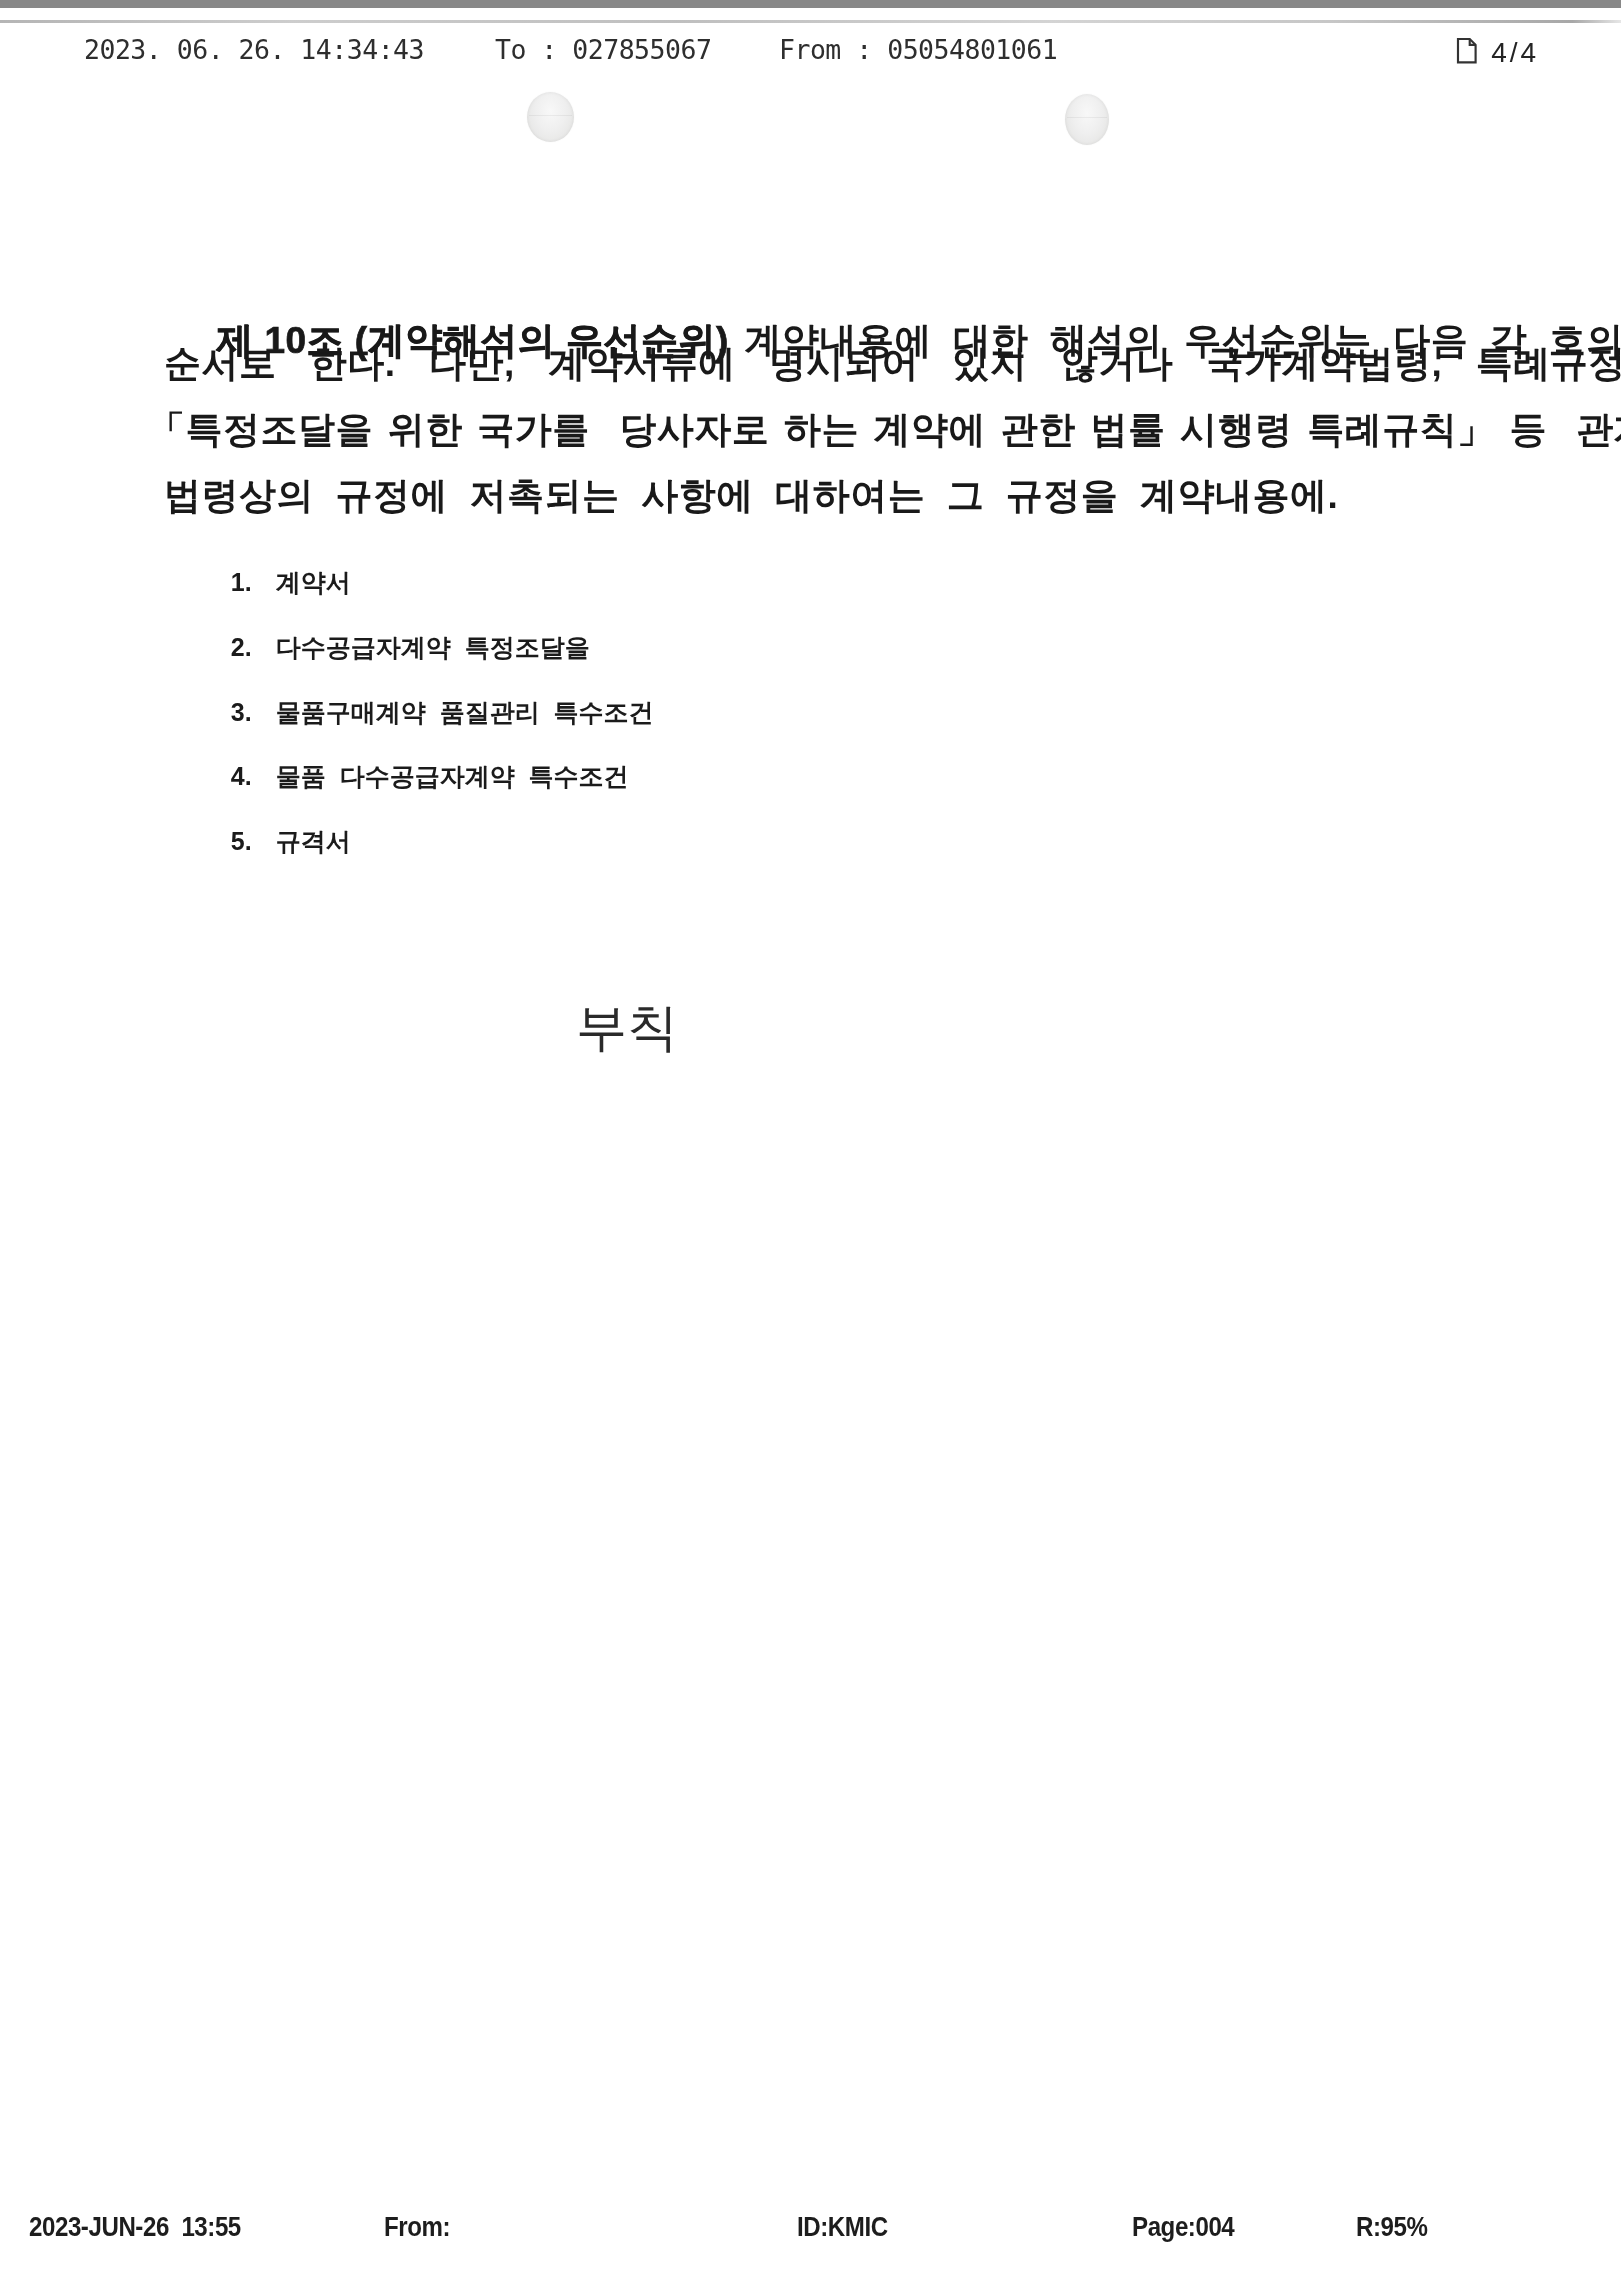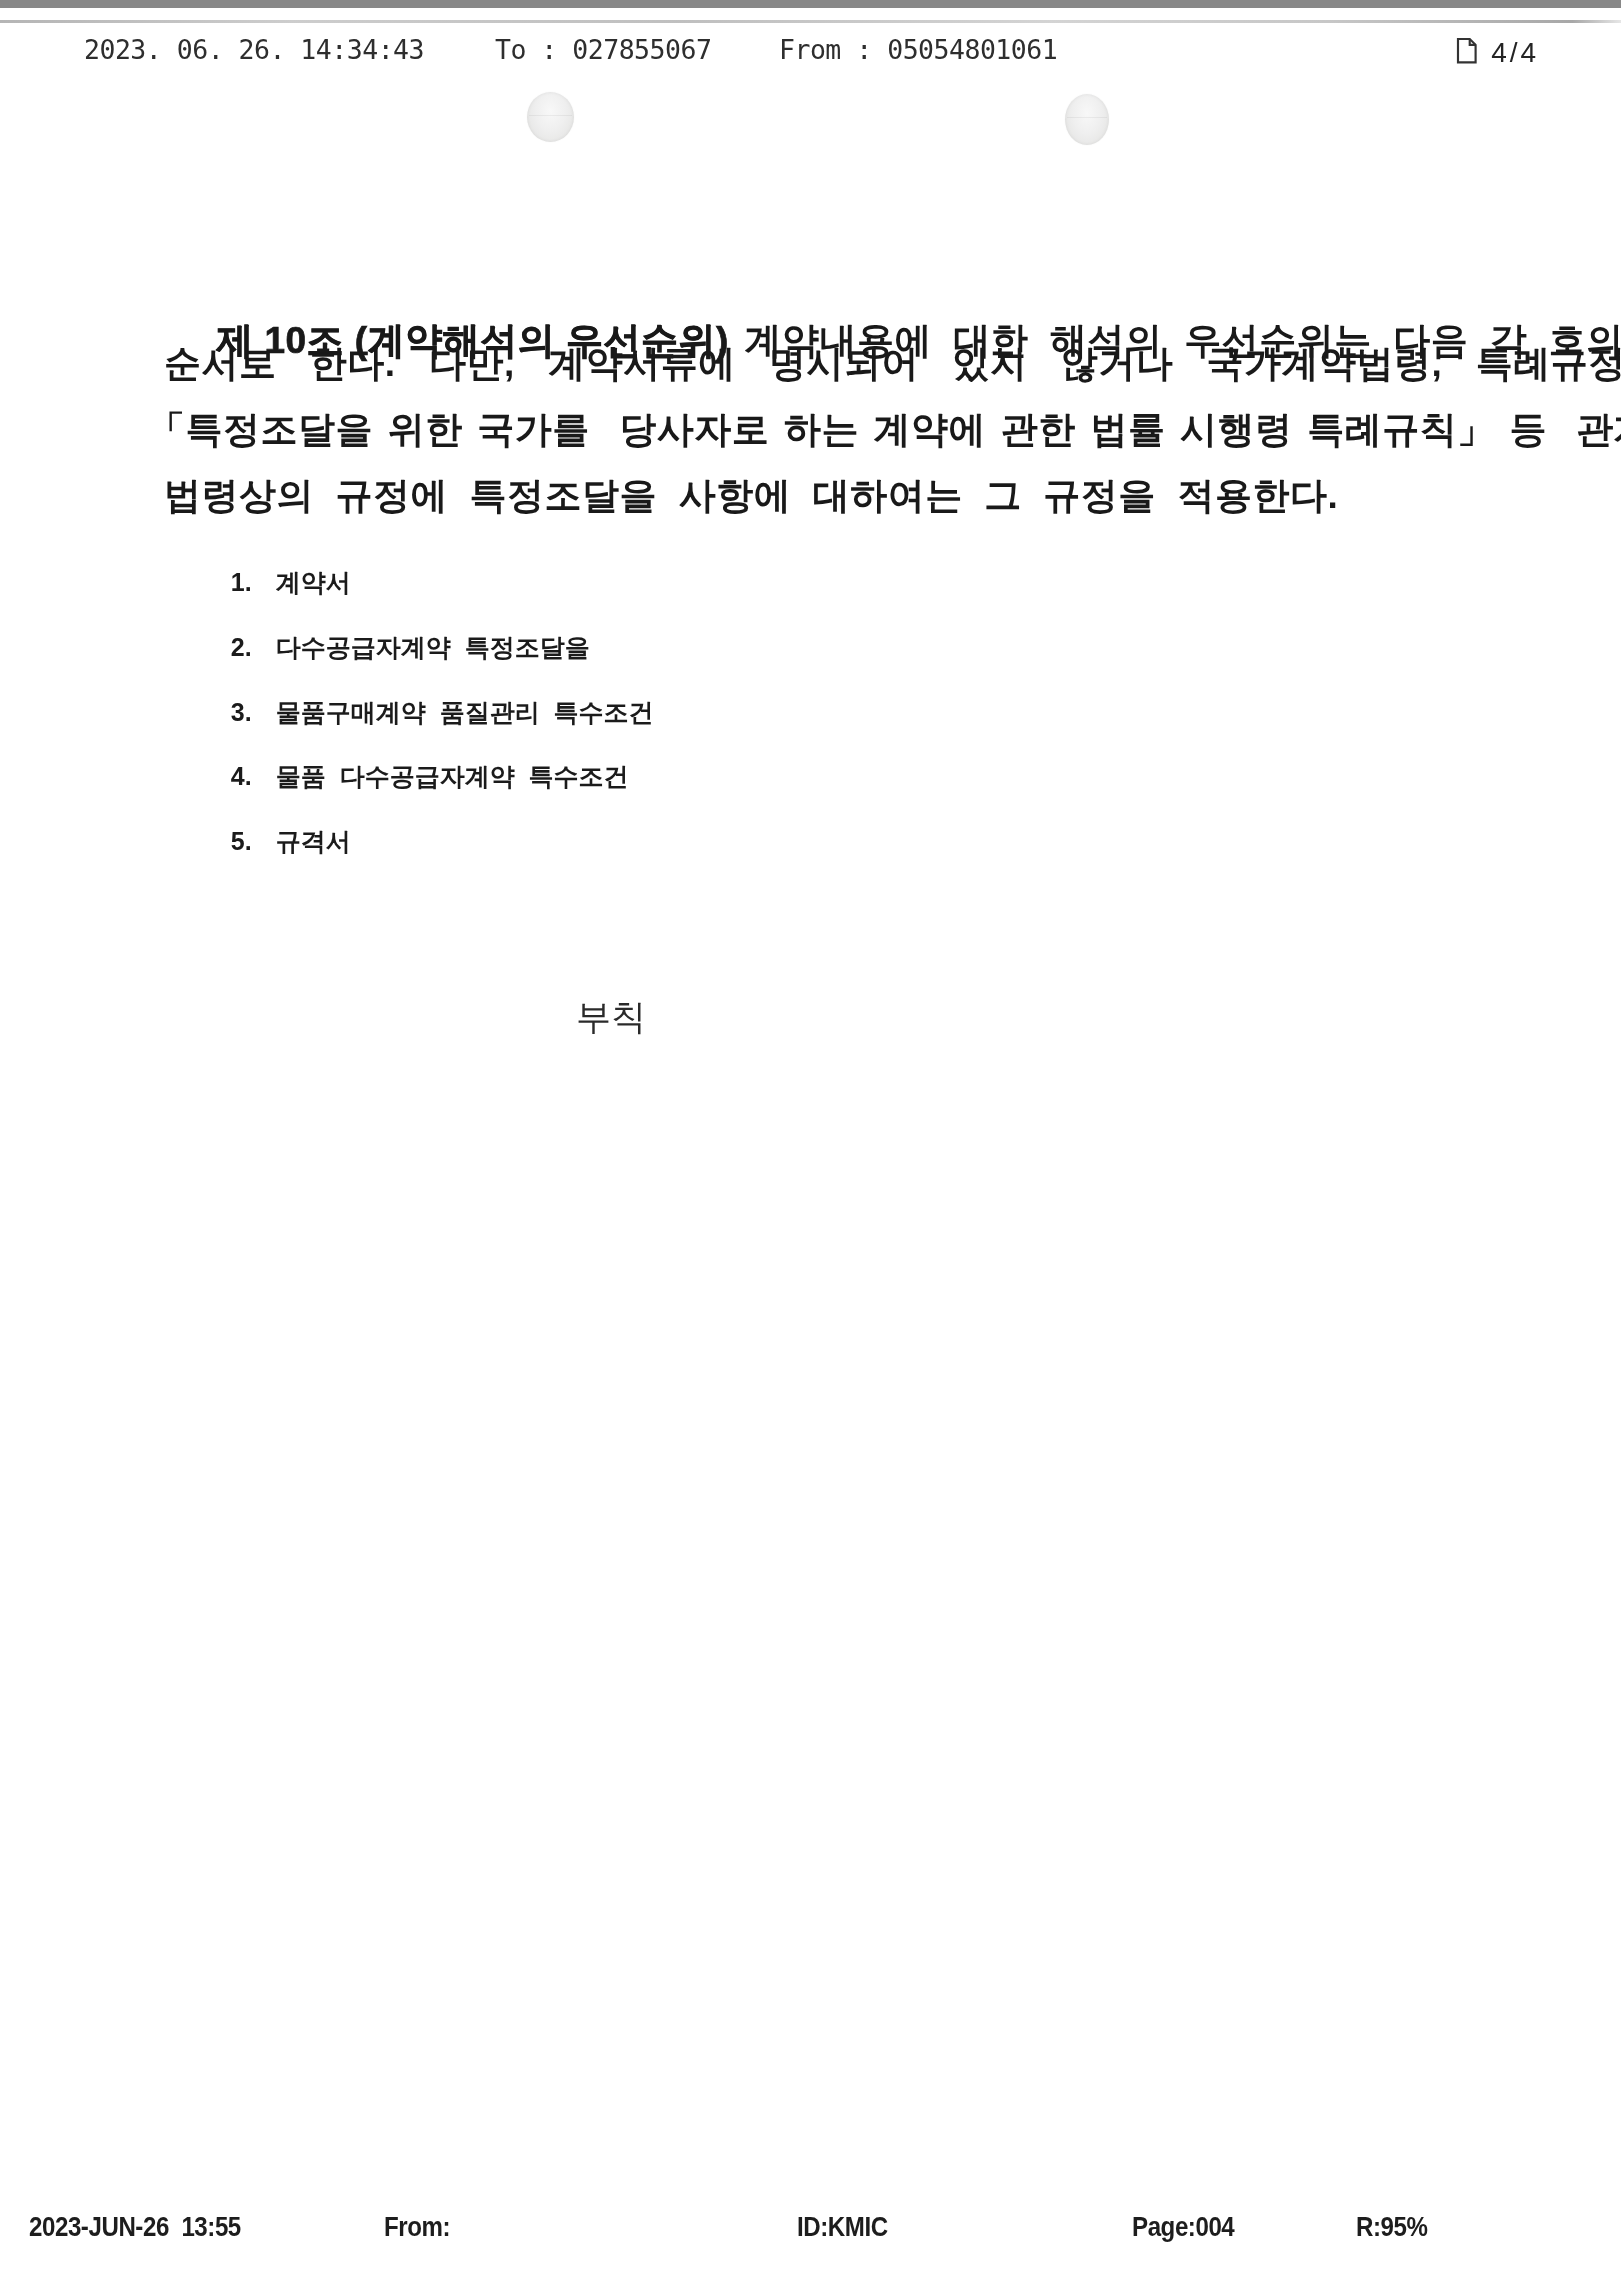--- a/index.html
+++ b/index.html
@@ -98,21 +98,21 @@
   .li-3 { top: 723px; }
   .li-4 { top: 788px; }
   .li-5 { top: 853px; }
 
   
   .addendum-title-row {
     position: absolute;
     left: 576px; top: 986px;
     display: flex; gap: 51px;
     font-family: "Liberation Serif", "DejaVu Serif", serif;
-    font-size: 35px;
+    font-size: 51px;
     color: #2a2a2a;
     white-space: pre;
   }
   .addendum-title-row .date { letter-spacing: 2px; }
   .addendum-clause {
     position: absolute;
     left: 147px; top: 1051px;
     font-family: "Liberation Serif", "DejaVu Serif", serif;
     font-size: 42px;
     color: #2a2a2a;
@@ -161,21 +161,21 @@
   </div>
 
   <div class="punch punch-left"></div>
   <div class="punch punch-right"></div>
 
   <div class="body-line bl-1">
     <span class="article-heading">제 10조 (계약해석의 우선순위)</span><span class="l1-rest">계약내용에  대한  해석의  우선순위는  다음  각  호의</span>
   </div>
   <div class="body-line bl-2">순서로  한다.  다만,  계약서류에  명시되어  있지  않거나  국가계약법령,  특례규정  및</div>
   <div class="body-line bl-3">「특정조달을 위한 국가를  당사자로 하는 계약에 관한 법률 시행령 특례규칙」 등  관계</div>
-  <div class="body-line bl-4">법령상의  규정에  특정조달을  사항에  대하여는  그  규정을  적용한다.</div>
+  <div class="body-line bl-4">법령상의  규정에  저촉되는  사항에  대하여는  그  규정을  계약내용에.</div>
 
   <div class="list-item li-0">
     <span class="num">1.</span><span>계약서</span>
   </div>
   <div class="list-item li-1">
     <span class="num">2.</span><span>다수공급자계약  특정조달을</span>
   </div>
   <div class="list-item li-2">
     <span class="num">3.</span><span>물품구매계약  품질관리  특수조건</span>
   </div>

